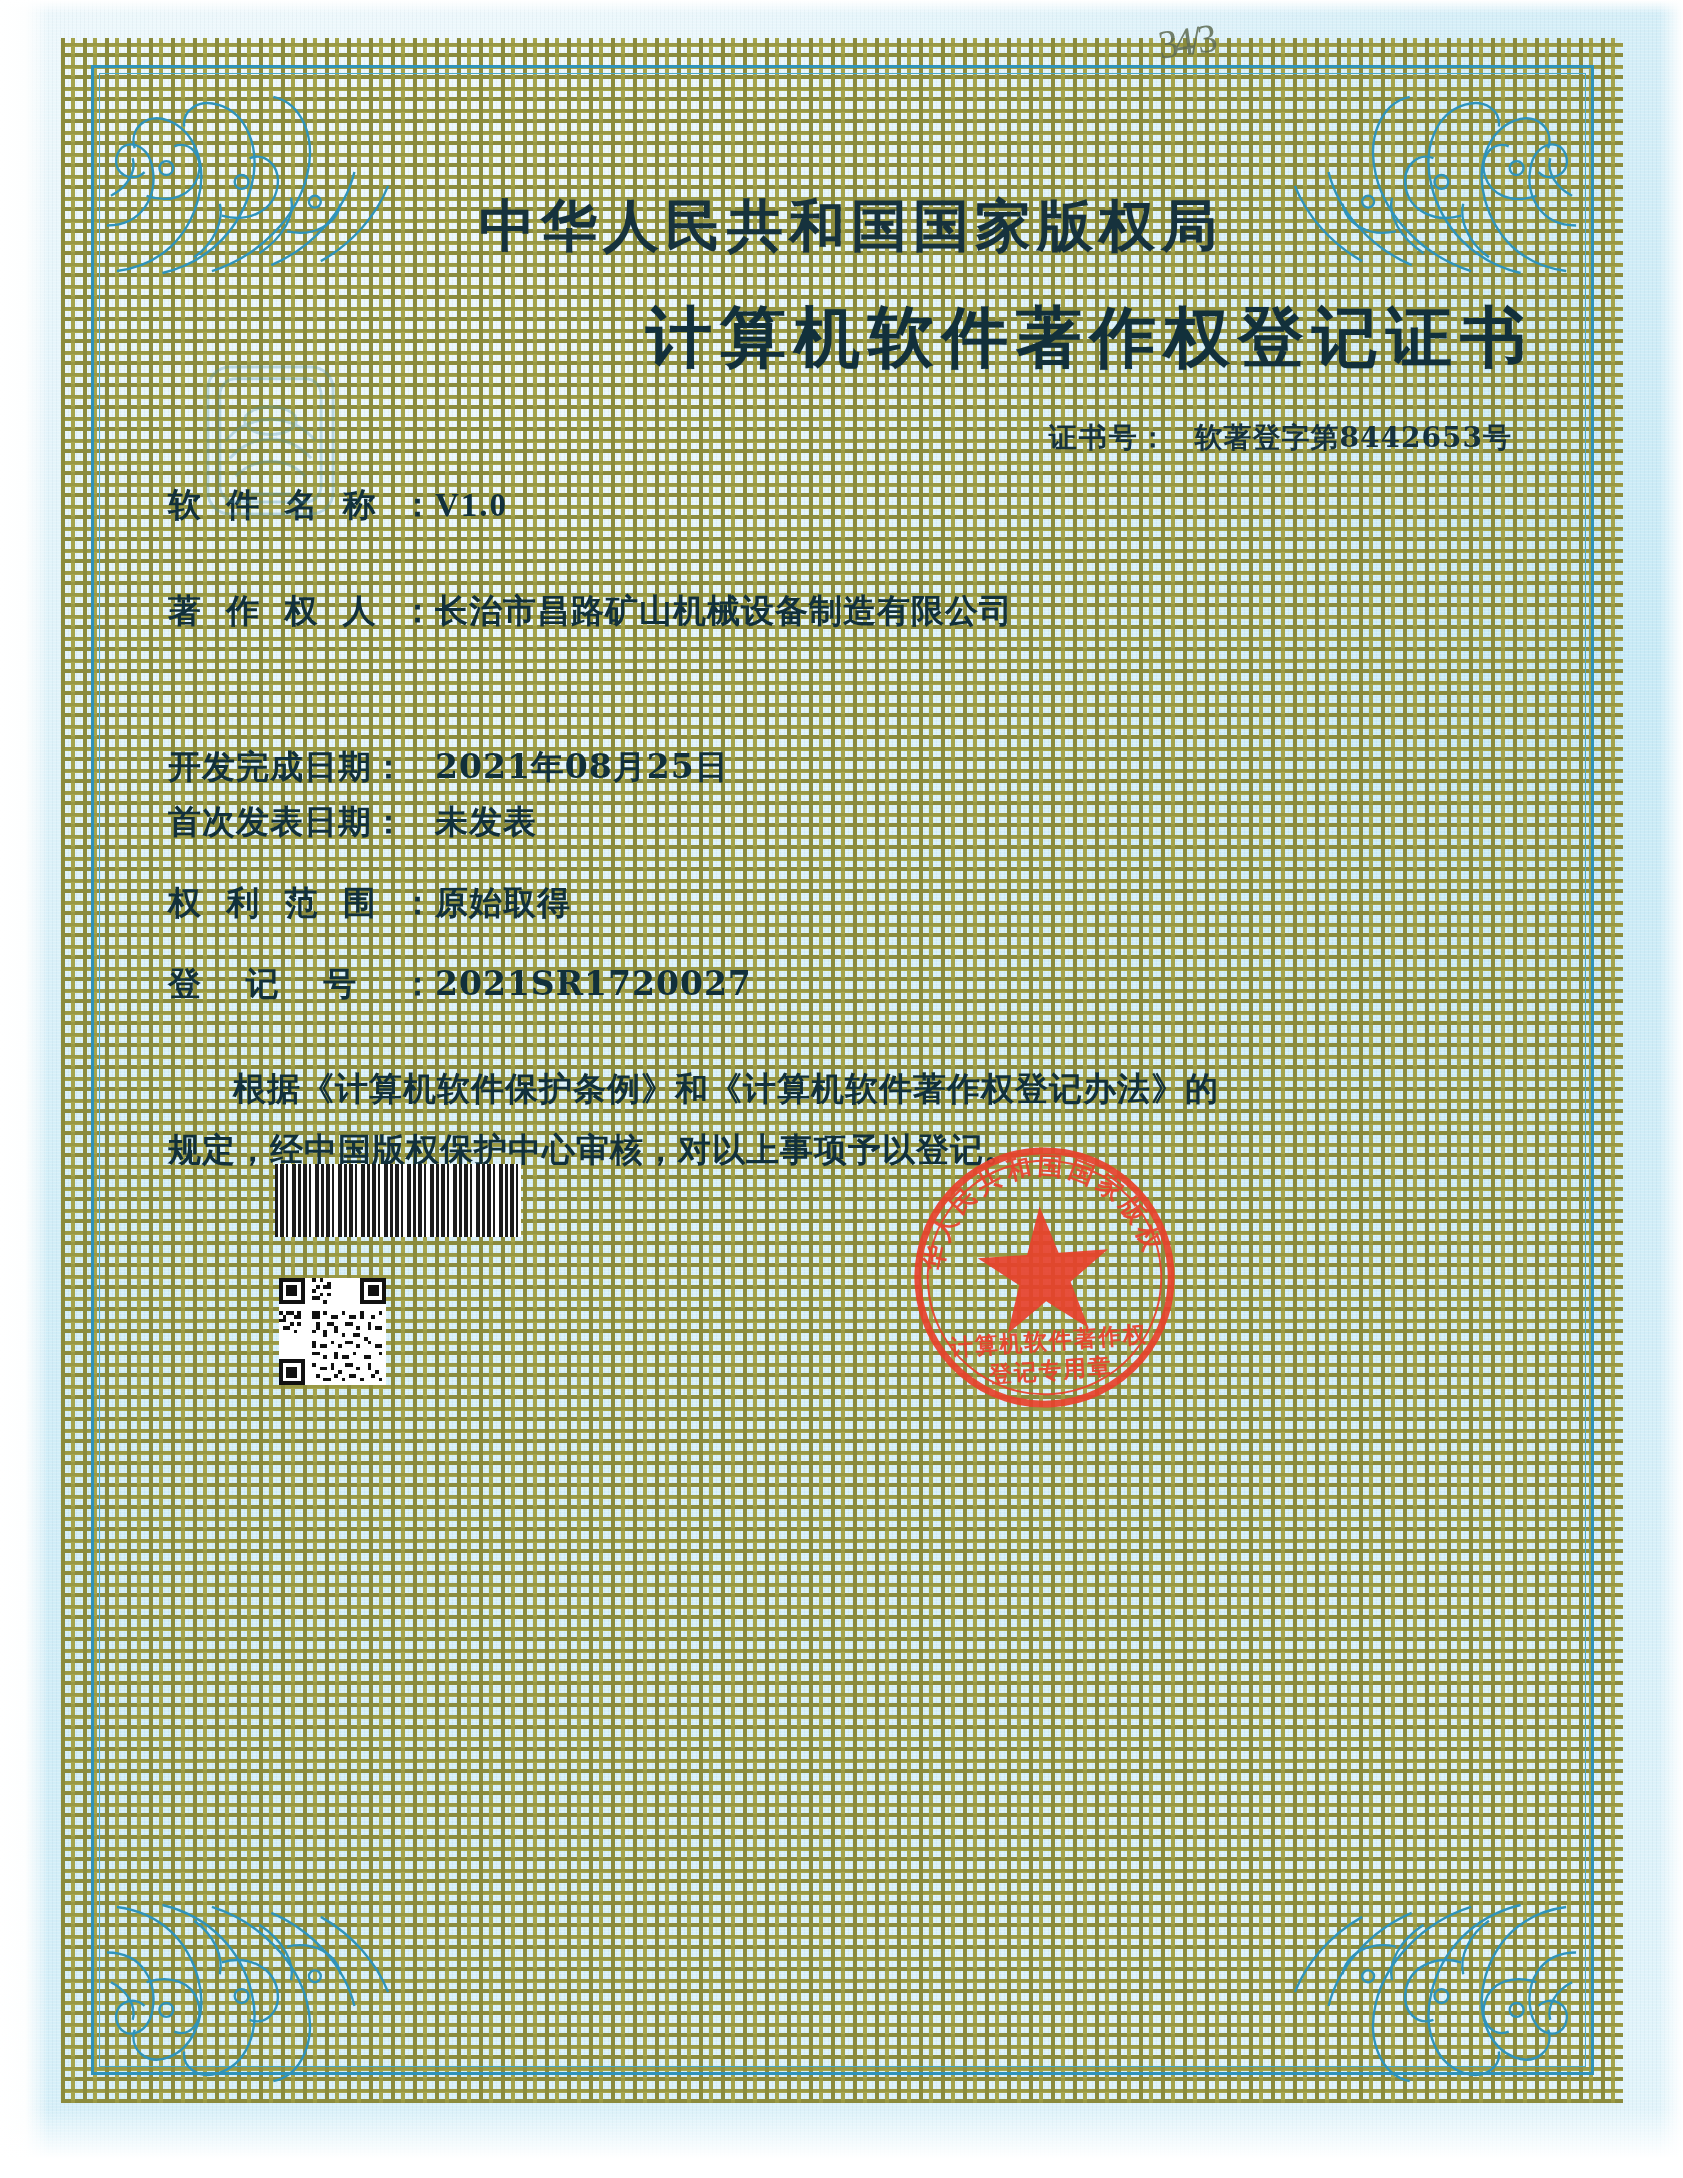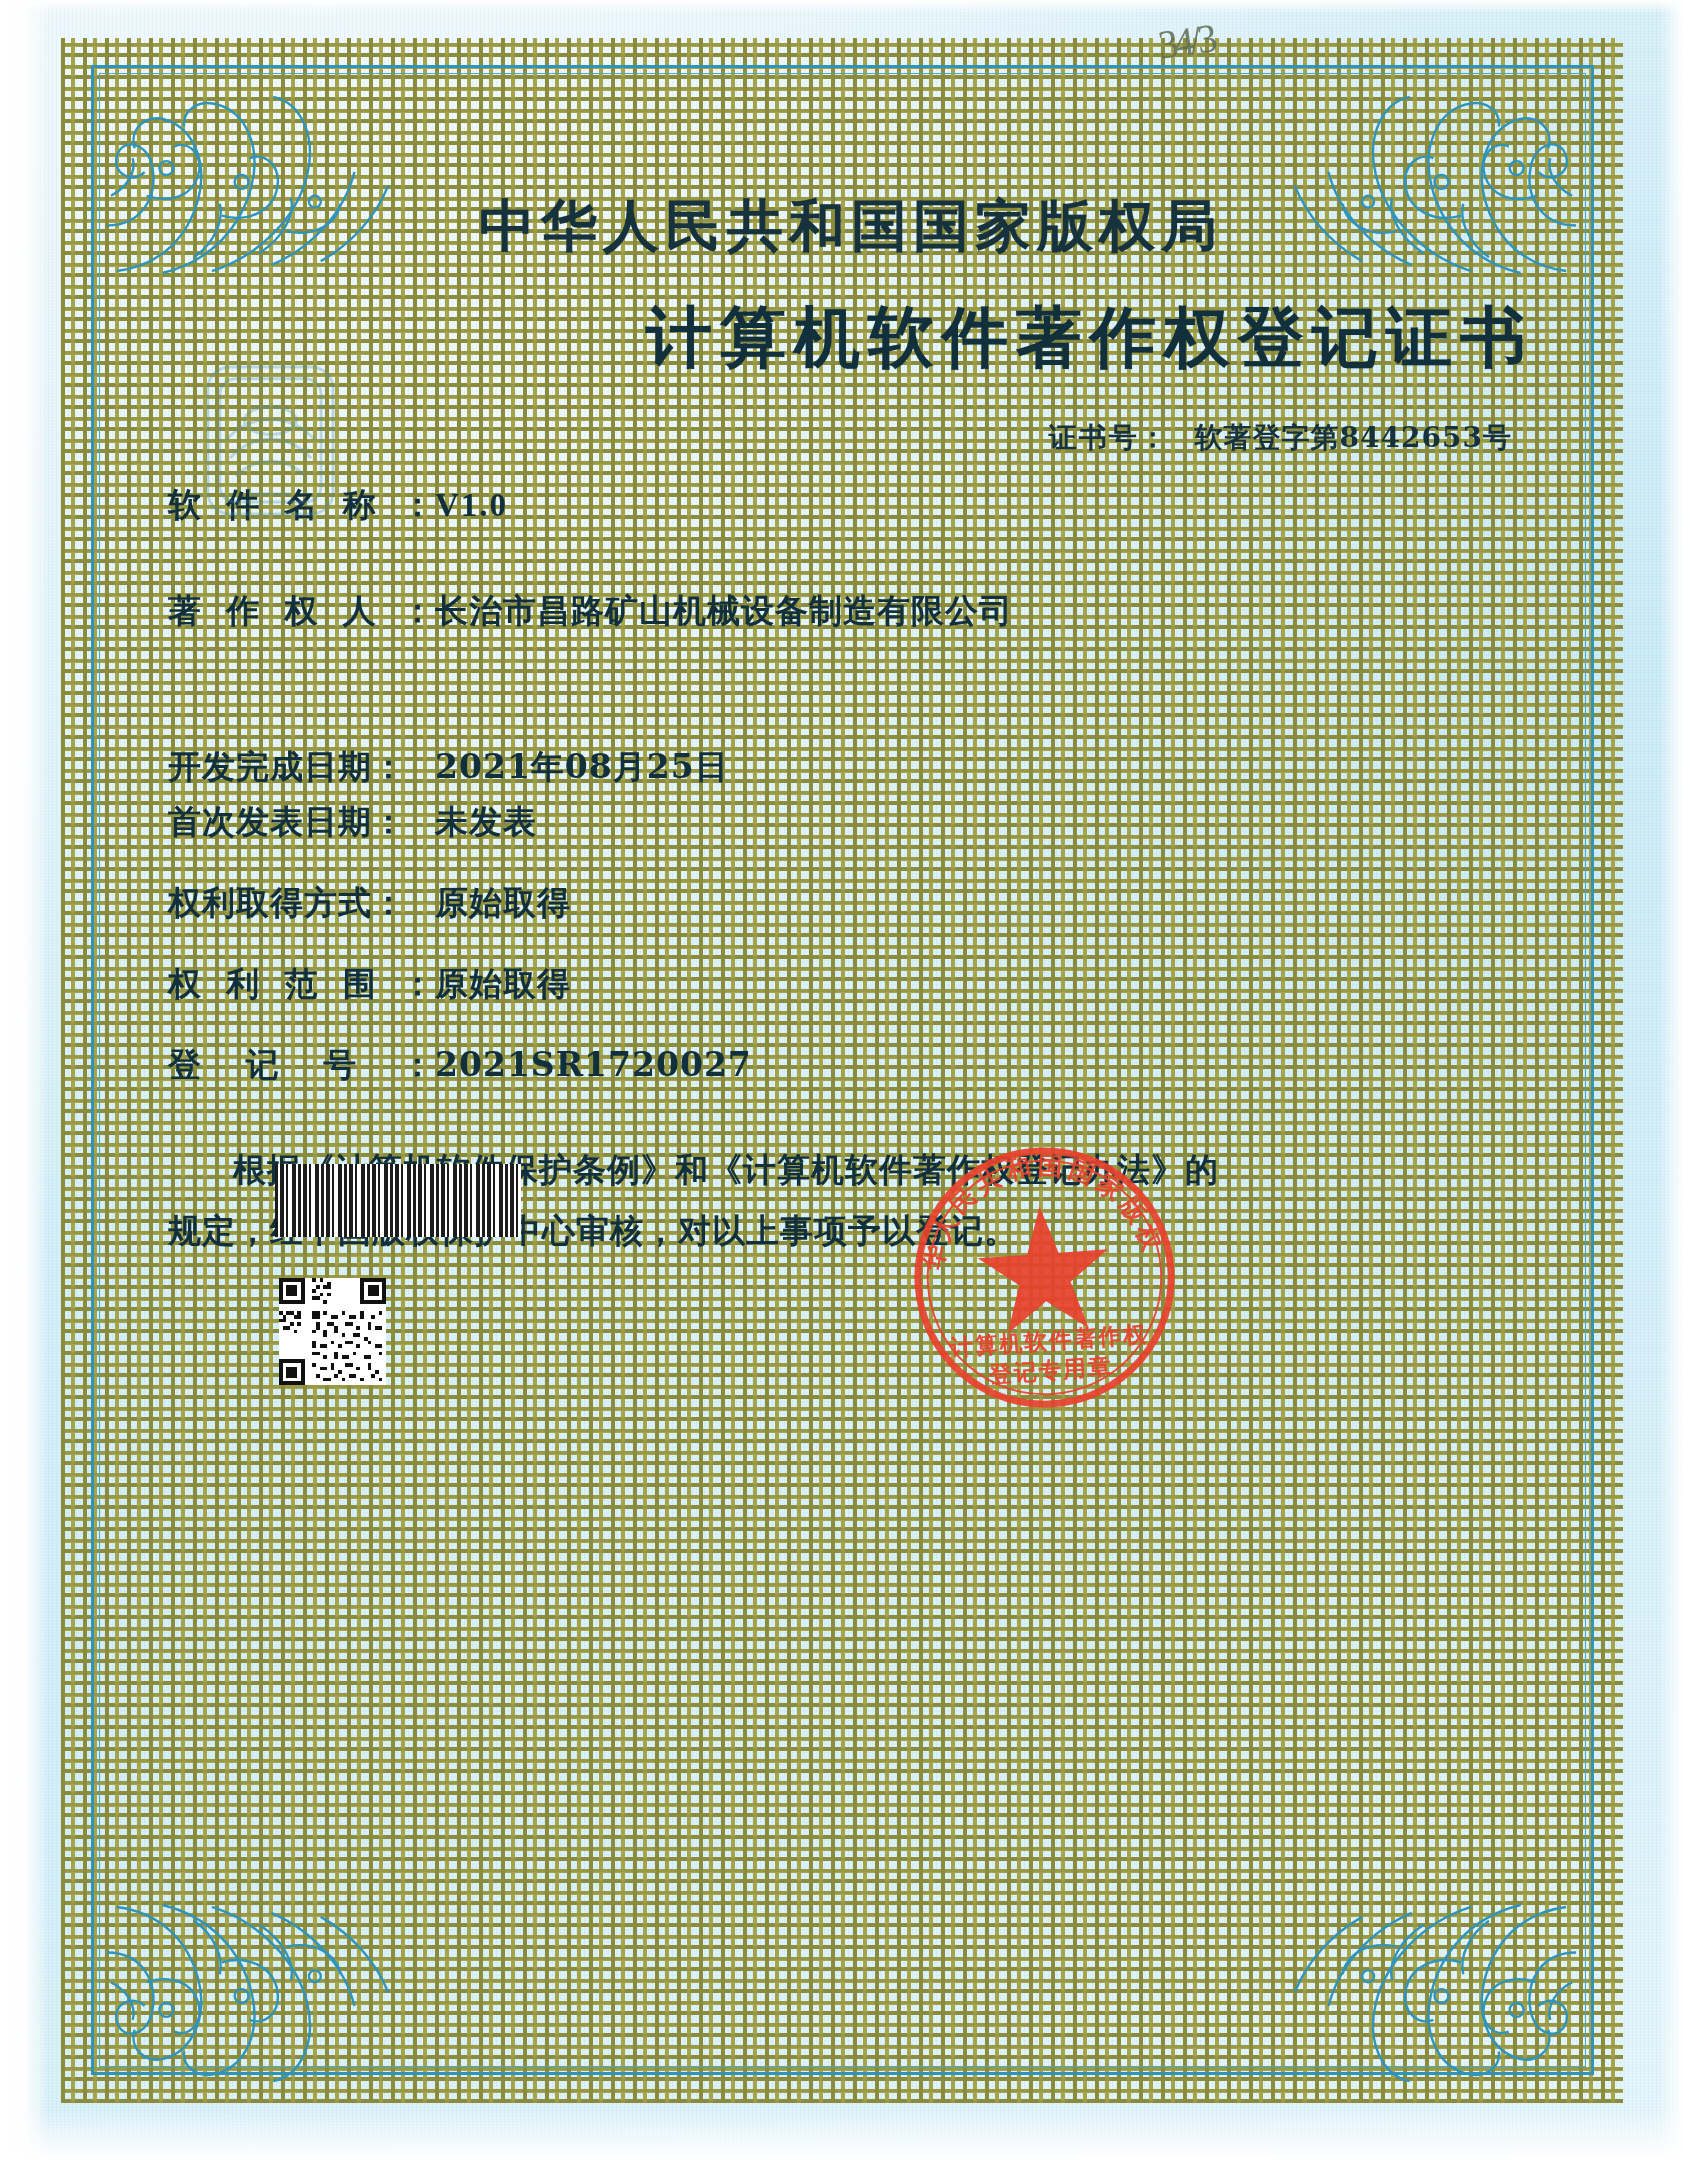--- a/index.html
+++ b/index.html
@@ -463,24 +463,20 @@
       <div class="field-row" id="row-devdate">
         <div class="field-label">开发完成日期：</div>
         <div class="field-value">2021年08月25日</div>
       </div>
 
       <div class="field-row" id="row-pubdate">
         <div class="field-label">首次发表日期：</div>
         <div class="field-value">未发表</div>
       </div>
 
-      <div class="field-row" id="row-acquire">
-        <div class="field-label">权利取得方式：</div>
-        <div class="field-value">原始取得</div>
-      </div>
 
       <div class="field-row" id="row-scope">
         <div class="field-label spread">
           <span>权</span>
           <span>利</span>
           <span>范</span>
           <span>围</span>
           <span>：</span>
         </div>
         <div class="field-value">原始取得</div>

